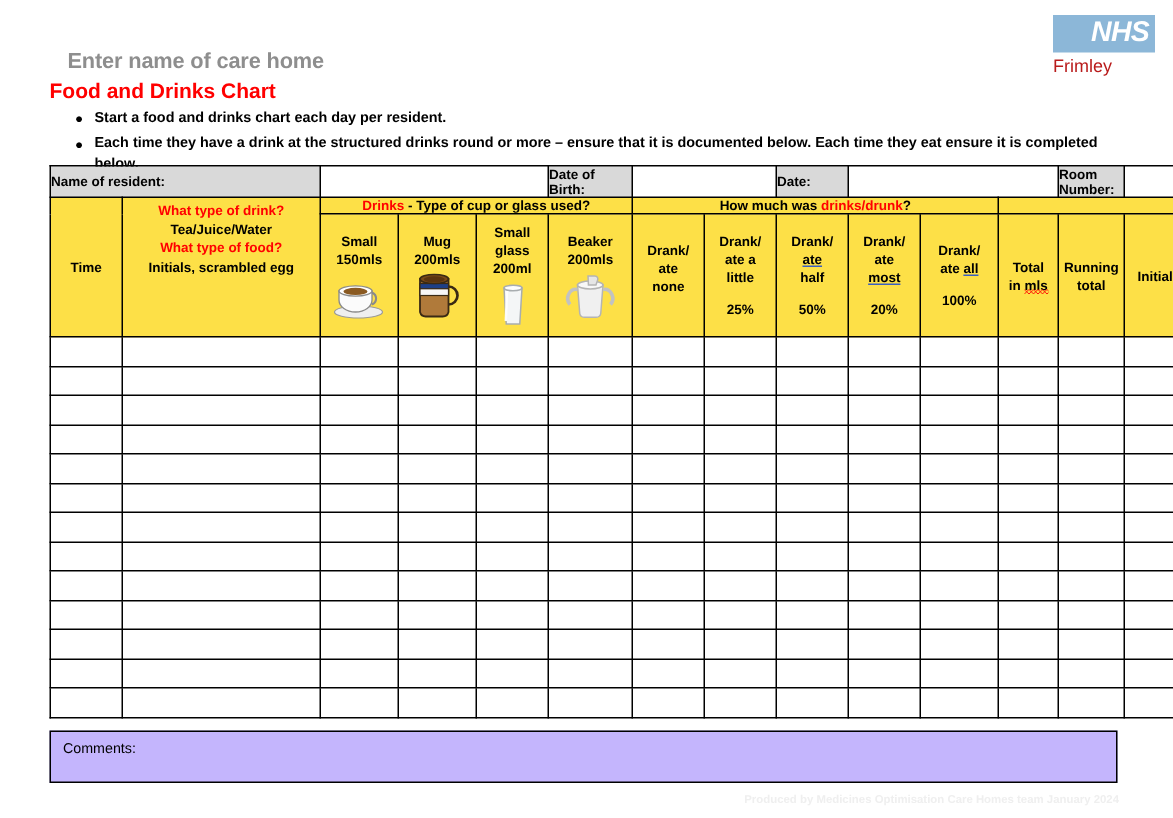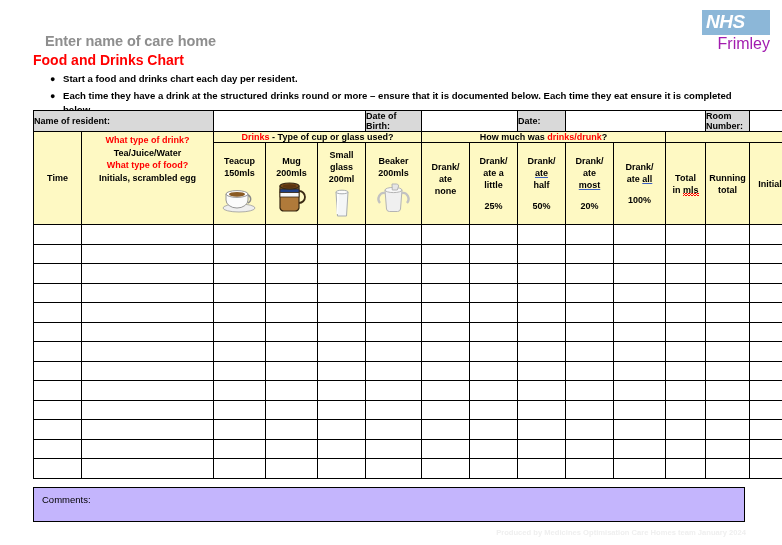--- a/index.html
+++ b/index.html
@@ -10,23 +10,23 @@
     font-family: "Liberation Sans", sans-serif;
     overflow: hidden;
   }
   .page { position: relative; width: 782px; height: 545px; background:#fff; }
 
   
   .nhs-logo { position:absolute; top:10px; right:12px; width:68px; text-align:center; }
   .nhs-box {
     background:#8cb7d8; color:#ffffff; font-weight:bold; font-style:italic;
     font-size:19px; line-height:22px; letter-spacing:-0.5px; padding:1px 4px 2px 4px;
-    display:block; text-align:left;
-  }
-  .nhs-sub { color:#a21caf; font-size:16px; line-height:16px; margin-top:1px; text-align:right; }
+    display:block; text-align:right;
+  }
+  .nhs-sub { color:#b91c1c; font-size:12px; line-height:16px; margin-top:1px; text-align:left; }
 
   
   .title-care {
     position:absolute; left:45px; top:33px;
     font-size:14.5px; font-weight:bold; color:#8e8e8e; letter-spacing:-0.1px;
   }
   .title-chart {
     position:absolute; left:33px; top:52px;
     font-size:14px; font-weight:bold; color:#ff0000;
   }
@@ -34,21 +34,21 @@
   
   .bullets { position:absolute; left:44px; top:72px; width:712px; }
   .bullet { display:flex; align-items:flex-start; font-size:9.6px; font-weight:bold; color:#000; line-height:14px; margin-bottom:3px; }
   .bullet .dot { width:19px; flex:0 0 19px; text-align:left; font-size:9px; padding-left:6px; }
   .bullet .btxt { flex:1; }
 
   
   .tbl { position:absolute; left:33px; top:110px; width:712px; border-collapse:collapse; table-layout:fixed; }
   .tbl td { border:1px solid #000; padding:0; vertical-align:middle; font-size:9px; color:#000; }
   .shade { background:#d9d9d9; font-weight:bold; font-size:9.5px; padding:2px 4px; vertical-align:middle; }
-  .hdr { background:#fef9c3; text-align:center; font-weight:bold; }
+  .hdr { background:#fde047; text-align:center; font-weight:bold; }
   .blank { background:#ffffff; }
   .row-info td { height:13px; }
   .red { color:#ff0000; }
   .bandrow td { height:11px; font-size:9px; }
   .colhdr { height:82px; vertical-align:top; padding-top:3px; text-align:center; line-height:12px; }
   .datarow td { height:19.5px; background:#ffffff; }
   .u-blue { text-decoration: underline; text-decoration-color:#3b5fc0; }
   .sq { position:relative; }
   .sq::after{
     content:""; position:absolute; left:0; right:0; bottom:-1px; height:3px;
@@ -140,21 +140,21 @@
       </td>
       <td class="hdr" colspan="5">
         <span>How much was </span><span class="red">drinks/drunk</span><span>?</span>
       </td>
       <td class="hdr" colspan="3"></td>
     </tr>
 
     <tr>
 
       <td class="hdr colhdr">
-        <div>Teacup</div>
+        <div>Small</div>
         <div>150mls</div>
         <div class="vwrap">
           <svg width="40" height="30" viewBox="0 0 40 30">
             <ellipse cx="19" cy="25" rx="16" ry="4" fill="#efefef" stroke="#9a9a9a" stroke-width="0.8"></ellipse>
             <path d="M6 11 h22 v6 a11 8 0 0 1 -22 0 z" fill="#fbfbfb" stroke="#8a8a8a" stroke-width="0.9"></path>
             <ellipse cx="17" cy="11" rx="11" ry="3.4" fill="#ffffff" stroke="#8a8a8a" stroke-width="0.9"></ellipse>
             <ellipse cx="17" cy="11.3" rx="8" ry="2.4" fill="#8a5a22"></ellipse>
             <path d="M28 12 a5 4.5 0 0 1 0 8" fill="none" stroke="#8a8a8a" stroke-width="1.4"></path>
           </svg>
         </div>

